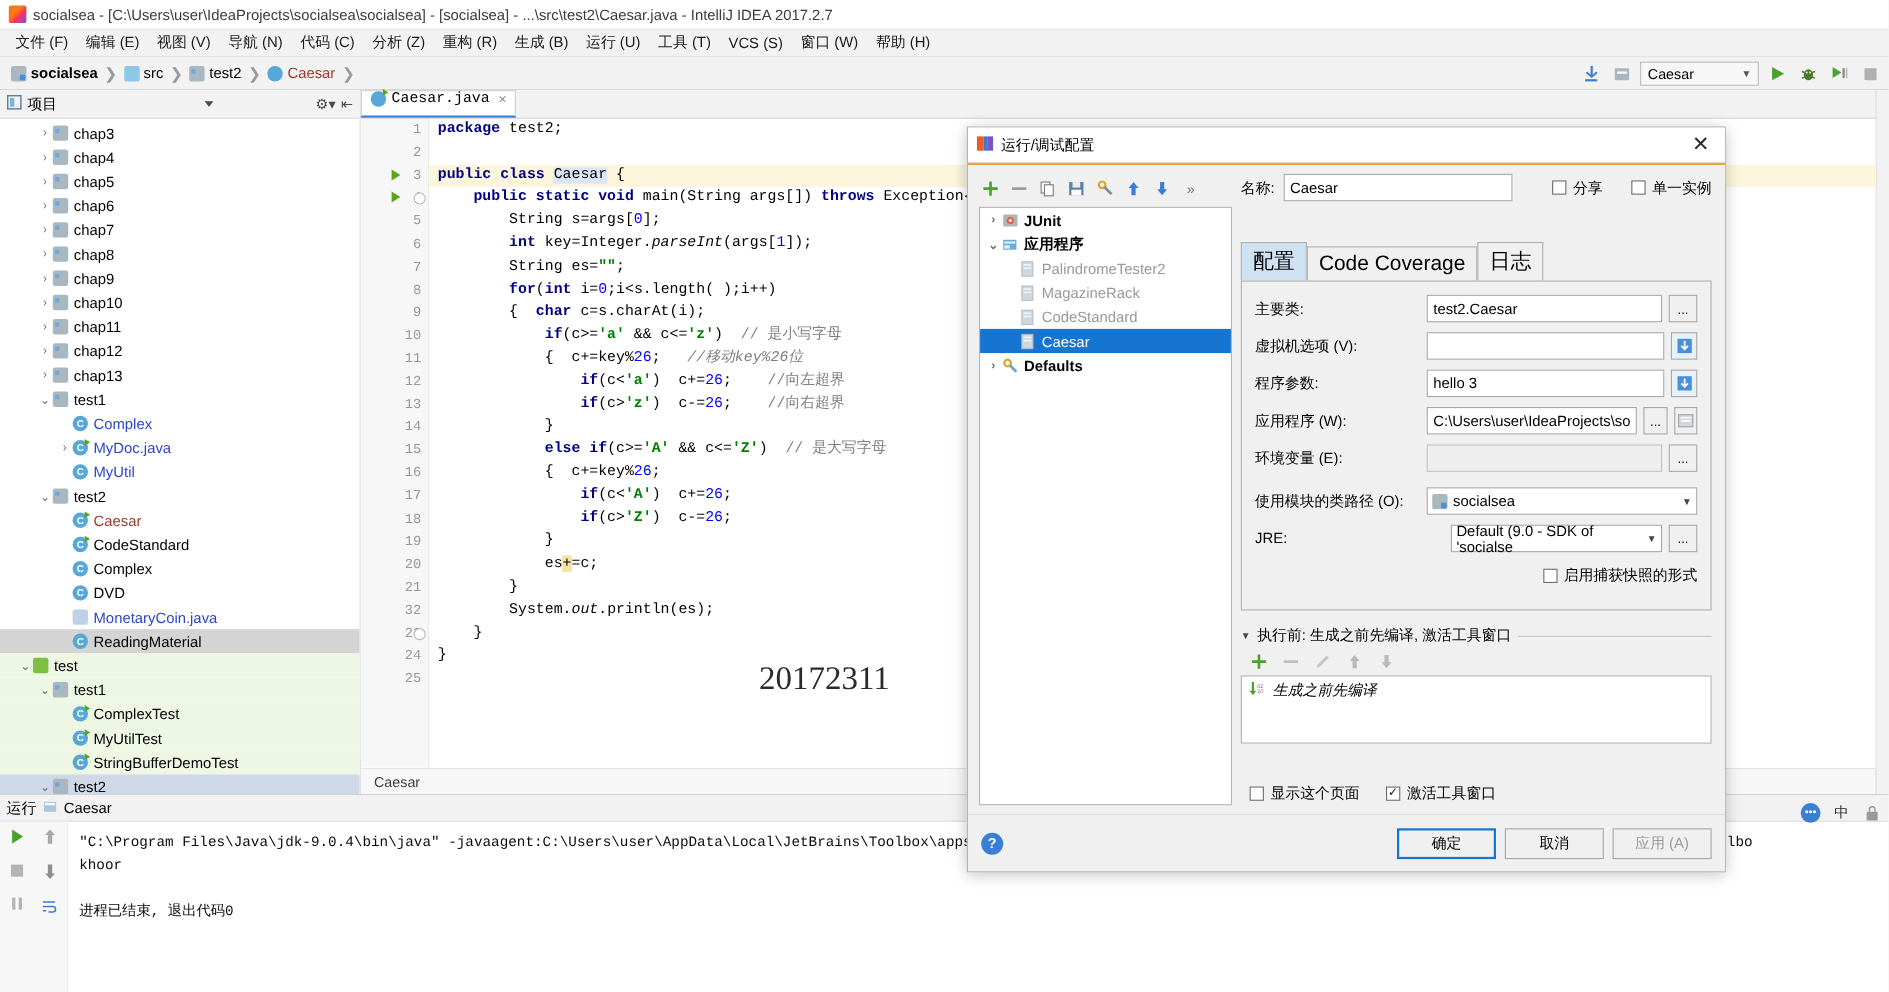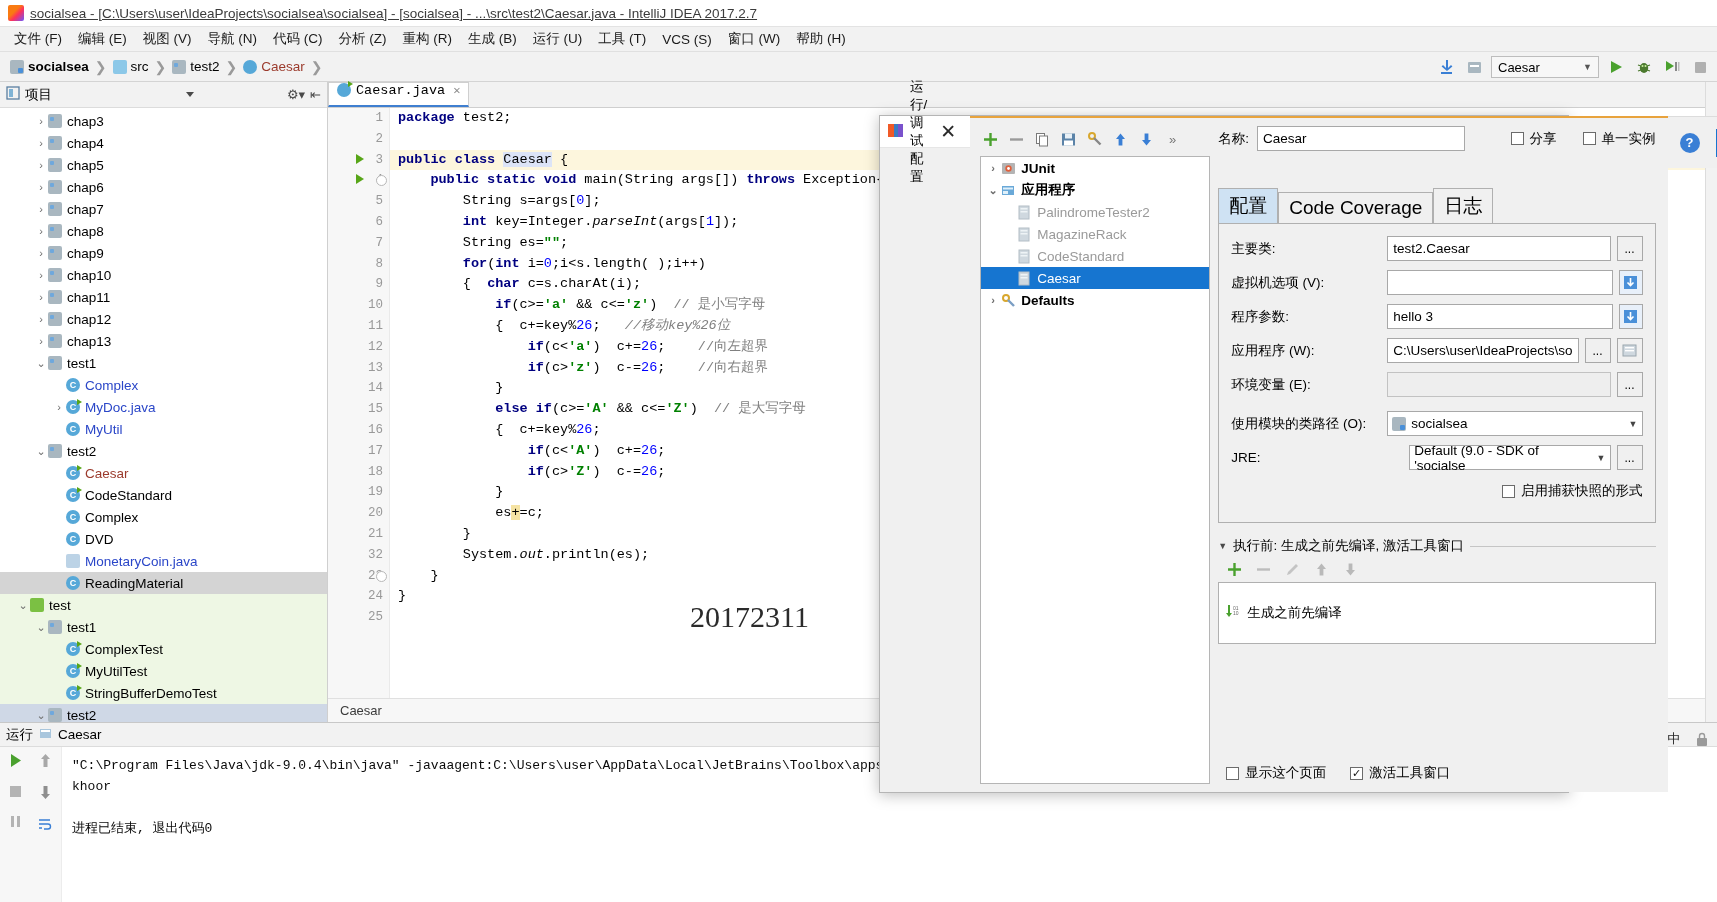--- a/index.html
+++ b/index.html
@@ -17,21 +17,21 @@
   
   .titlebar {
     height: 27px; background: #ffffff; display: flex; align-items: center;
     padding-left: 8px; border-bottom: 1px solid #e3e3e3;
   }
   .titlebar .ico {
     width: 16px; height: 16px; margin-right: 6px;
     background: linear-gradient(135deg,#f97a12 0%,#f97a12 40%,#fe315d 60%,#6b57ff 100%);
     border-radius: 2px;
   }
-  .titlebar .txt { font-size: 13.5px; color: #3b3b3b; text-decoration: underline; }
+  .titlebar .txt { font-size: 13.5px; color: #3b3b3b; }
 
   
   .menubar {
     height: 25px; background: #f2f2f2; display: flex; align-items: center;
     padding-left: 6px; border-bottom: 1px solid #e0e0e0;
   }
   .menu-item {
     padding: 2px 8px; font-size: 13.5px; color: #1a1a1a; cursor: default; white-space: nowrap;
   }
 
@@ -118,21 +118,21 @@
   .rg-col { width:31px; display:flex; flex-direction:column; align-items:center; padding-top:6px; gap:14px;}
   .console { flex:1; font-family:"Liberation Mono", monospace; font-size:13px; padding:8px 10px; overflow:hidden; color:#0a0a0a; line-height:21px;}
   .console .cn { color:#0a0a0a; }
   .run-right { position:absolute; right:4px; bottom:152px; display:flex; gap:6px; align-items:center;}
   .circ { width:22px;height:22px;border-radius:50%; display:flex;align-items:center;justify-content:center;}
 
   
   .dlg {
     position:absolute; left:879px; top:115px; width:690px; height:678px;
     background:#f0f0f0; border:1px solid #b5b5b5; box-shadow: 0 2px 14px rgba(0,0,0,.25);
-    display:flex; flex-direction:row;
+    display:flex; flex-direction:column;
   }
   .dlg-title { height:32px; background:#fff; display:flex; align-items:center; gap:7px; padding:0 8px; border-bottom:1px solid #e6e6e6;}
   .dlg-title .t { font-size:13.5px; }
   .dlg-title .close { margin-left:auto; font-size:19px; color:#2a2a2a; line-height:1; padding:0 6px; cursor:default;}
   .dlg-body { flex:1; display:flex; min-height:0; background:#f0f0f0; border-top:2px solid #e8a33d;}
   .dlg-left { width:240px; display:flex; flex-direction:column; padding:8px 0 8px 10px; }
   .left-toolbar { height:26px; display:flex; align-items:center; gap:9px; padding-left:2px;}
   .tb-ic { width:17px;height:17px; display:flex;align-items:center;justify-content:center; font-size:15px;}
   .cfg-tree { flex:1; background:#fff; border:1px solid #b5b5b5; margin-top:4px; overflow:hidden;}
   .ctrow { height:22px; display:flex; align-items:center; font-size:13.5px; padding-left:4px;}
@@ -156,21 +156,21 @@
   .frow { display:flex; align-items:center; margin-bottom:9px; gap:6px;}
   .frow .flbl { width:150px; font-size:13.5px; flex:0 0 150px;}
   .btn-sm { width:26px;height:25px;border:1px solid #a8a8a8;background:#f0f0f0; display:flex;align-items:center;justify-content:center;font-size:12px;}
   .btn-blue { width:24px;height:25px;border:1px solid #a8a8a8;background:#e8f0fa; display:flex;align-items:center;justify-content:center;}
   .sel { height:25px; border:1px solid #a8a8a8; background:#fff; display:flex; align-items:center; padding:0 4px; font-size:13.5px; gap:5px;}
   .sel .cv { margin-left:auto; font-size:9px; color:#444;}
   .before-sec { margin-top:14px; }
   .before-hdr { display:flex; align-items:center; gap:6px; font-size:13.5px;}
   .before-hdr .ln { flex:1; height:1px; background:#c5c5c5;}
   .before-tb { display:flex; align-items:center; gap:12px; padding:6px 4px 4px 8px;}
-  .before-list { border:1px solid #b0b0b0; background:#fff; height:62px; padding:4px 6px; font-size:13.5px; display:flex; align-items:center;}
+  .before-list { border:1px solid #b0b0b0; background:#fff; height:62px; padding:4px 6px; font-size:13.5px; display:flex; align-items:flex-start;font-style:italic;}
   .dlg-foot { height:52px; background:#f0f0f0; display:flex; align-items:center; padding:0 12px; gap:8px; border-top:1px solid #dcdcdc;}
   .foot-q { width:20px;height:20px;border-radius:50%; background:#3a7fd5; color:#fff; font-size:13px; display:flex;align-items:center;justify-content:center; font-weight:bold;}
   .dbtn { min-width:90px; height:28px; border:1px solid #a6a6a6; background:#f0f0f0; font-size:13.5px; display:flex; align-items:center; justify-content:center;}
   .dbtn.primary { border:2px solid #1675d0; }
   .dbtn.disabled { color:#9a9a9a; }
 </style>
 </head>
 <body>
 
 <div id="app">

